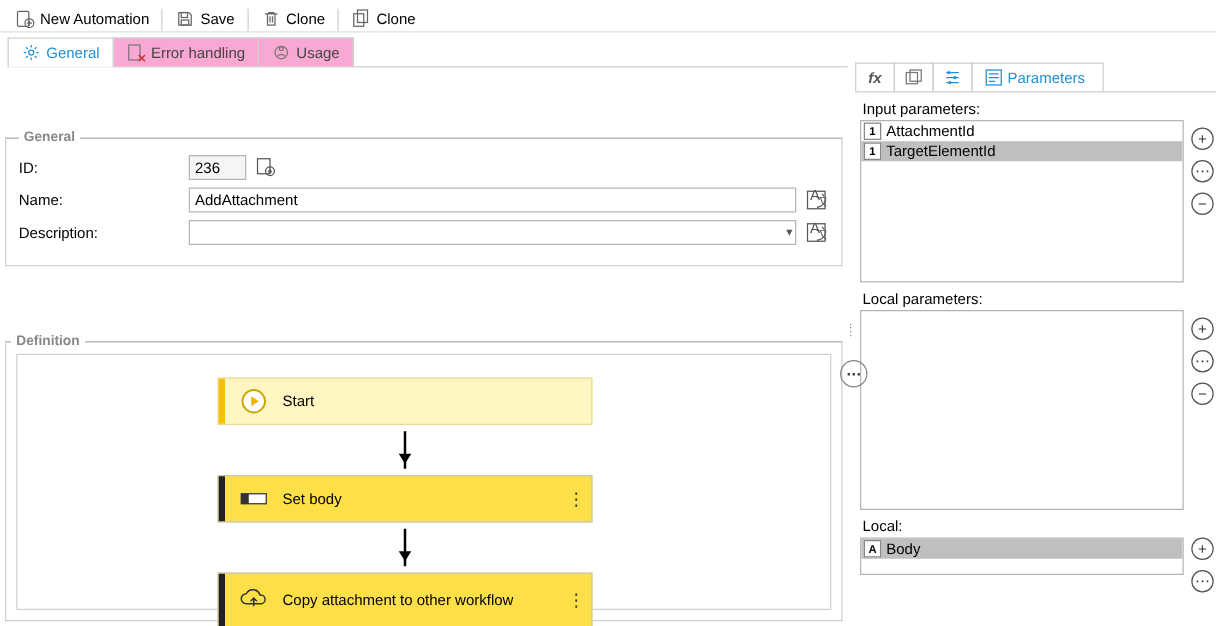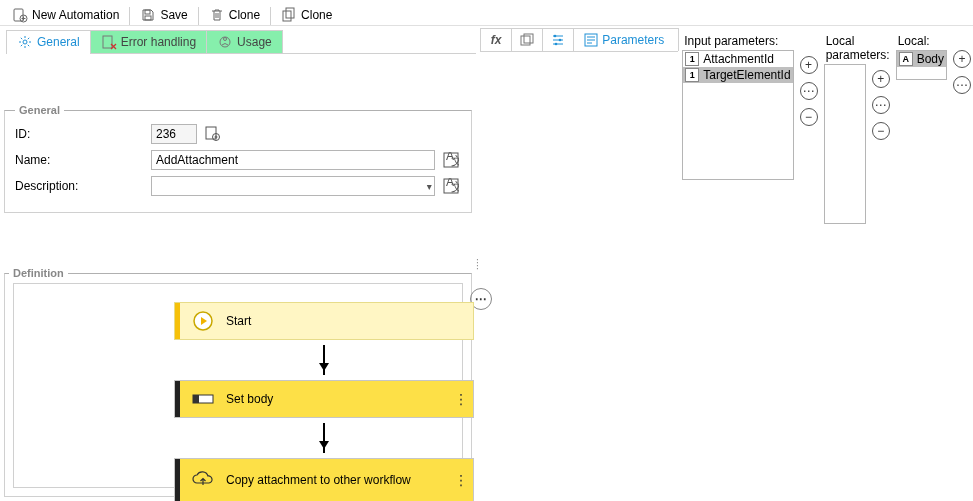--- a/index.html
+++ b/index.html
@@ -5,23 +5,23 @@
   * { box-sizing: border-box; font-family: "Segoe UI", Arial, sans-serif; font-size: 12px; }
   body { margin: 0; width: 973px; height: 501px; background: #fff; color: #000; overflow: hidden; }
   .toolbar { display: flex; align-items: flex-end; height: 26px; padding: 0 4px; gap: 0; border-bottom: 1px solid #e0e0e0; }
   .tbtn { display: flex; align-items: center; gap: 4px; padding: 2px 8px; cursor: pointer; }
   .tsep { width: 1px; height: 18px; background: #d0d0d0; margin: 0 2px; }
   .icon { display: inline-flex; width: 16px; height: 16px; }
   .split { display: flex; height: calc(501px - 26px); }
   .left { width: 678px; display: flex; flex-direction: column; gap: 44px; }
   .vsplit { width: 6px; display:flex; align-items:center; justify-content:center; cursor: ew-resize; }
   .dots-v { font-size: 10px; color:#888; line-height:3px; letter-spacing:1px; }
-  .right { flex: 1; display: flex; flex-direction: row; padding-top: 2px; }
+  .right { flex: 1; display: flex; flex-direction: column; padding-top: 2px; margin-top: 22px; }
   .tabs { display:flex; height: 24px; border-bottom: 1px solid #d0d0d0;}
-  .tab { display:flex; align-items:center; gap:4px; padding:0 10px; border:1px solid #d0d0d0; border-bottom:none; margin-right:-1px; background:#86efac; cursor:pointer; color:#444;}
+  .tab { display:flex; align-items:center; gap:4px; padding:0 10px; border:1px solid #d0d0d0; border-bottom:none; margin-right:-1px; background:#f9a8d4; cursor:pointer; color:#444;}
   .tab.active { color:#1e90d6; border-top:1px solid #d0d0d0; background:#fff; position:relative;}
   .tab.active::after{content:"";position:absolute;left:0;right:0;bottom:-1px;height:1px;background:#fff;}
   .tabs-left { margin: 4px 0 0 6px; }
   fieldset{ border:1px solid #d0d0d0; border-top-color:#b0b0b0; margin:6px 4px 4px 4px; padding:8px 10px 10px 10px;}
   legend{ color:#888; font-weight:bold; padding:0 4px; font-size:11px;}
   .frow{ display:flex; align-items:center; margin-bottom:6px; gap:6px;}
   .flabel{ width:130px;}
   .text-input{ height:20px; border:1px solid #b5b5b5; padding:0 4px; background:#fff;}
   .readonly{ background:#f5f5f5;}
   .iconbtn{ width:20px;height:20px; display:inline-flex; align-items:center; justify-content:center; border:1px solid transparent; cursor:pointer;}

